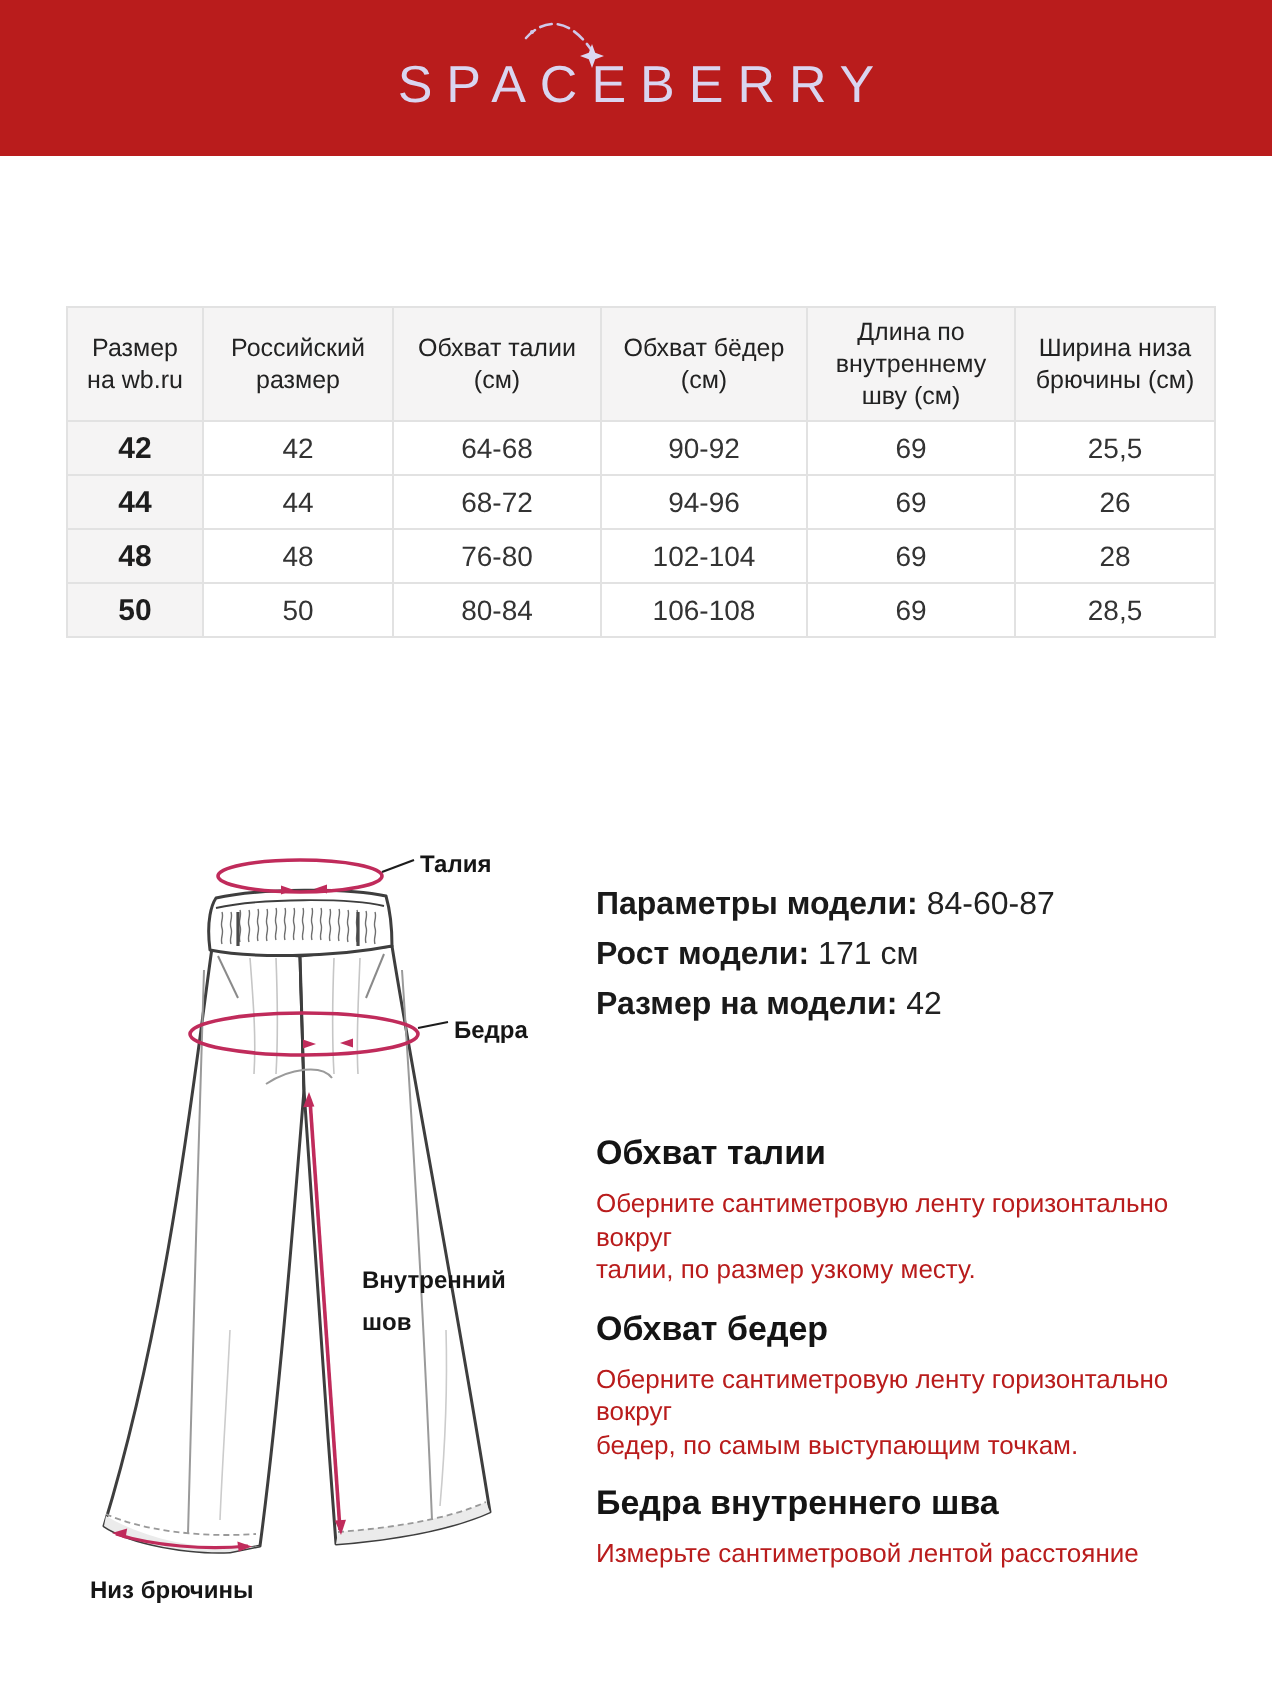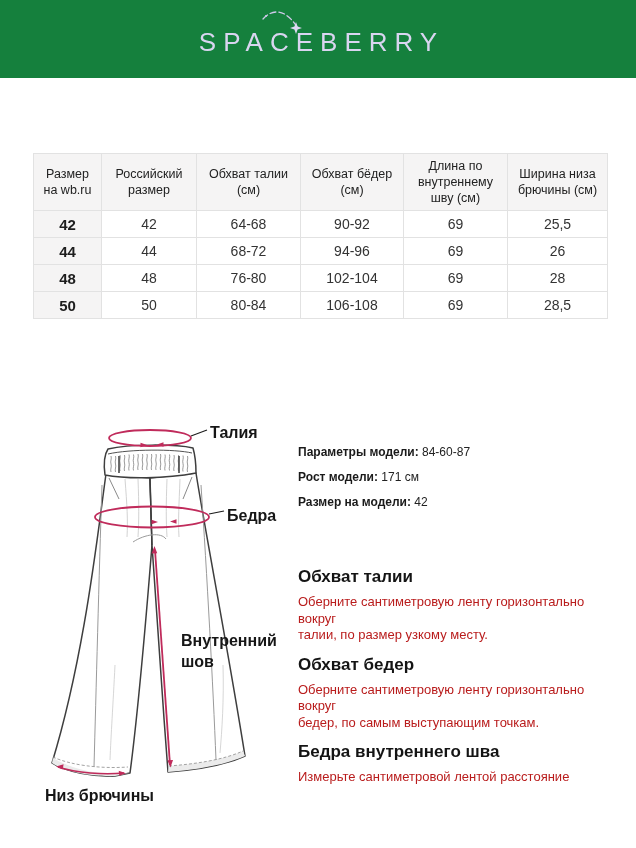--- a/index.html
+++ b/index.html
@@ -4,21 +4,21 @@
 <style>
   * { margin:0; padding:0; box-sizing:border-box; }
   html,body { background:#ffffff; }
   .page {
     position:relative; width:636px; height:848px; background:#ffffff;
     font-family:"Liberation Sans", sans-serif; overflow:hidden; margin:0 auto;
   }
   
   .banner {
     position:absolute; left:0; top:0; width:636px; height:78px;
-    background:#15803d; display:flex; align-items:center; justify-content:center;
+    background:#b91c1c; display:flex; align-items:center; justify-content:center;
   }
   .brand {
     color:#d9d5f0; font-size:26px; font-weight:400; letter-spacing:7px;
     padding-left:7px; margin-top:6px;
   }
   .comet { position:absolute; left:258px; top:7px; }
   
   table.sizes {
     position:absolute; left:33px; top:153px; width:574px;
     border-collapse:collapse; table-layout:fixed;
@@ -28,25 +28,25 @@
   }
   table.sizes th {
     background:#f5f4f4; height:56px; font-size:12.5px; line-height:16px;
     font-weight:500; color:#222; padding:4px 6px;
   }
   table.sizes td { height:27px; font-size:14px; color:#333; font-weight:400; }
   table.sizes td.first { background:#f5f4f4; font-weight:700; font-size:15px; color:#1d1d1d; }
   
   .diagram-svg { position:absolute; left:15px; top:415px; }
   .dg-label {
-    position:absolute; font-size:16px; font-weight:600; color:#161616; line-height:21px;
+    position:absolute; font-size:12px; font-weight:600; color:#161616; line-height:21px;
   }
   
   .right-col { position:absolute; left:298px; top:440px; width:325px; }
-  .model-line { font-size:12px; line-height:25px; color:#222; }
+  .model-line { font-size:16px; line-height:25px; color:#222; }
   .model-line b { font-weight:700; color:#1a1a1a; }
   .guide { margin-top:51px; }
   .guide-section { margin-bottom:10px; }
   .guide-title { font-size:17px; font-weight:700; color:#141414; line-height:21px; margin-bottom:7px; }
   .guide-body { font-size:13px; line-height:16.5px; color:#b91c1c; }
   .guide-body span { display:block; }
 </style>
 </head>
 <body>
 

